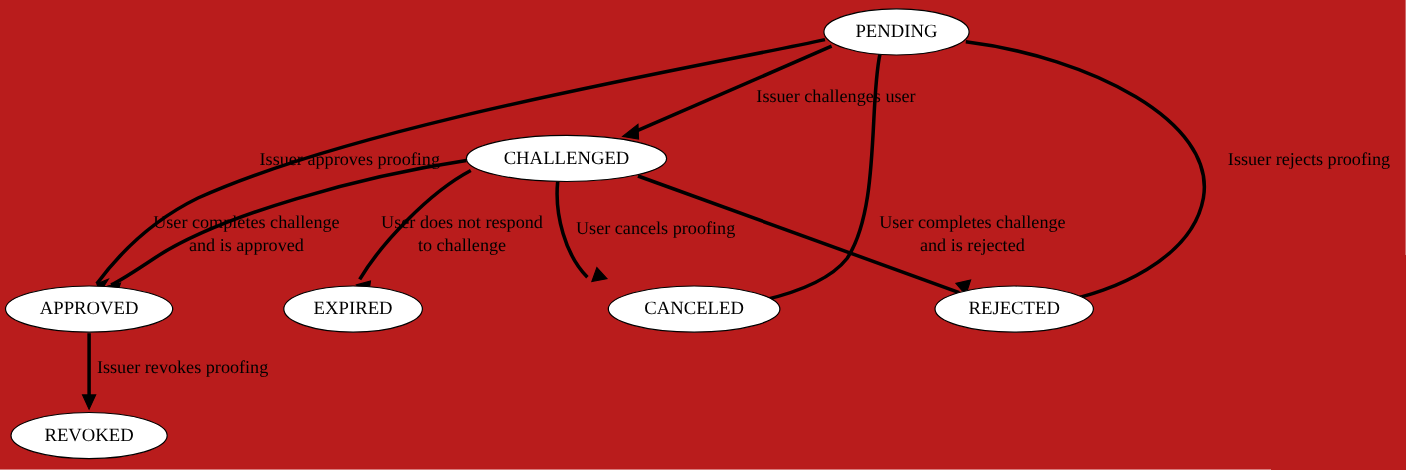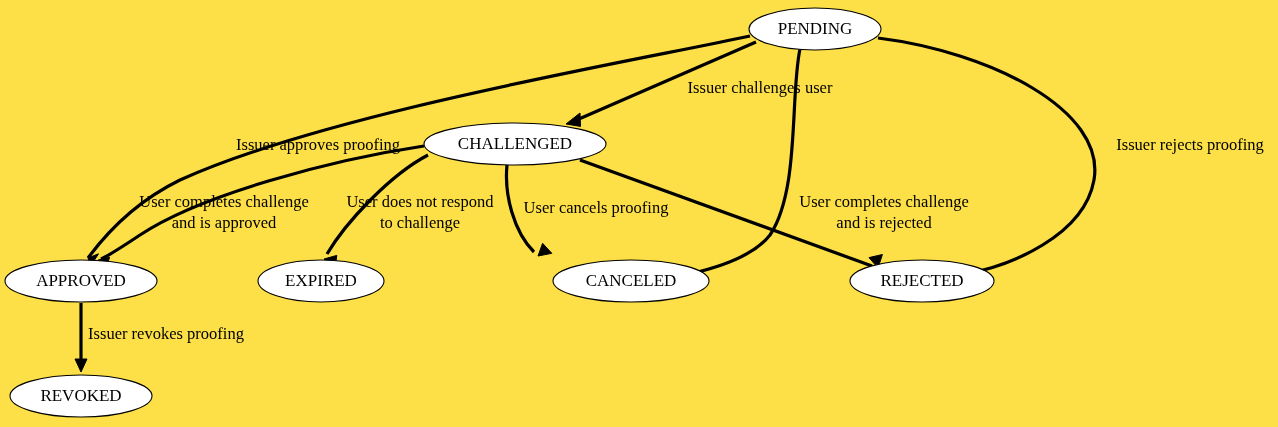--- a/index.html
+++ b/index.html
@@ -1,20 +1,20 @@
 <!DOCTYPE html>
 <html><head>
 <meta charset="utf-8">
 <style>
   html,body{margin:0;padding:0;background:#ffffff;}
   #root{
     position:relative;
     width:1278px;
     height:427px;
-    background:#fde047;
+    background:#b91c1c;
     font-family:"Liberation Serif","DejaVu Serif",serif;
     overflow:hidden;
   }
   #graph-svg{position:absolute;left:0;top:0;width:1278px;height:427px;}
   .node-ellipse{fill:#ffffff;stroke:#000000;stroke-width:1.1;}
   .node-label{
     font-family:"Liberation Serif","DejaVu Serif",serif;
     font-size:17px;
     fill:#000000;
     text-anchor:middle;

